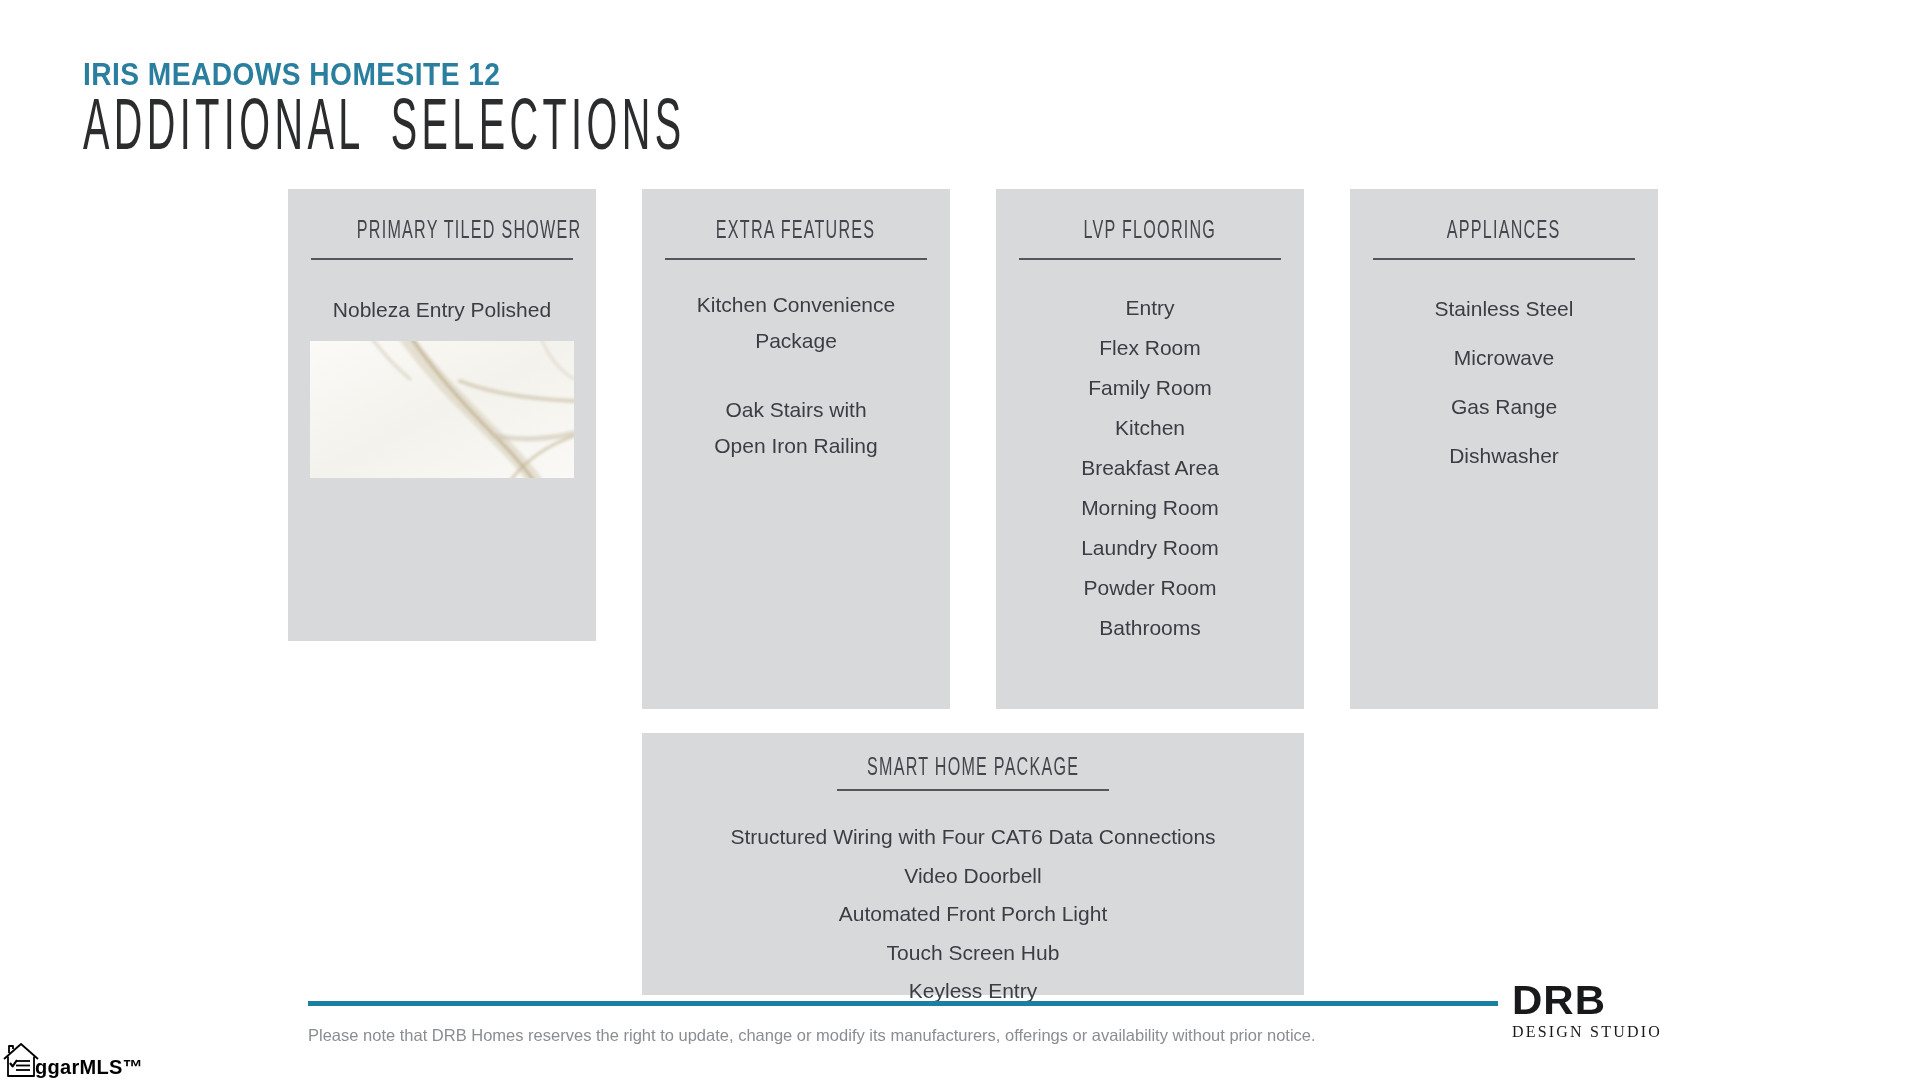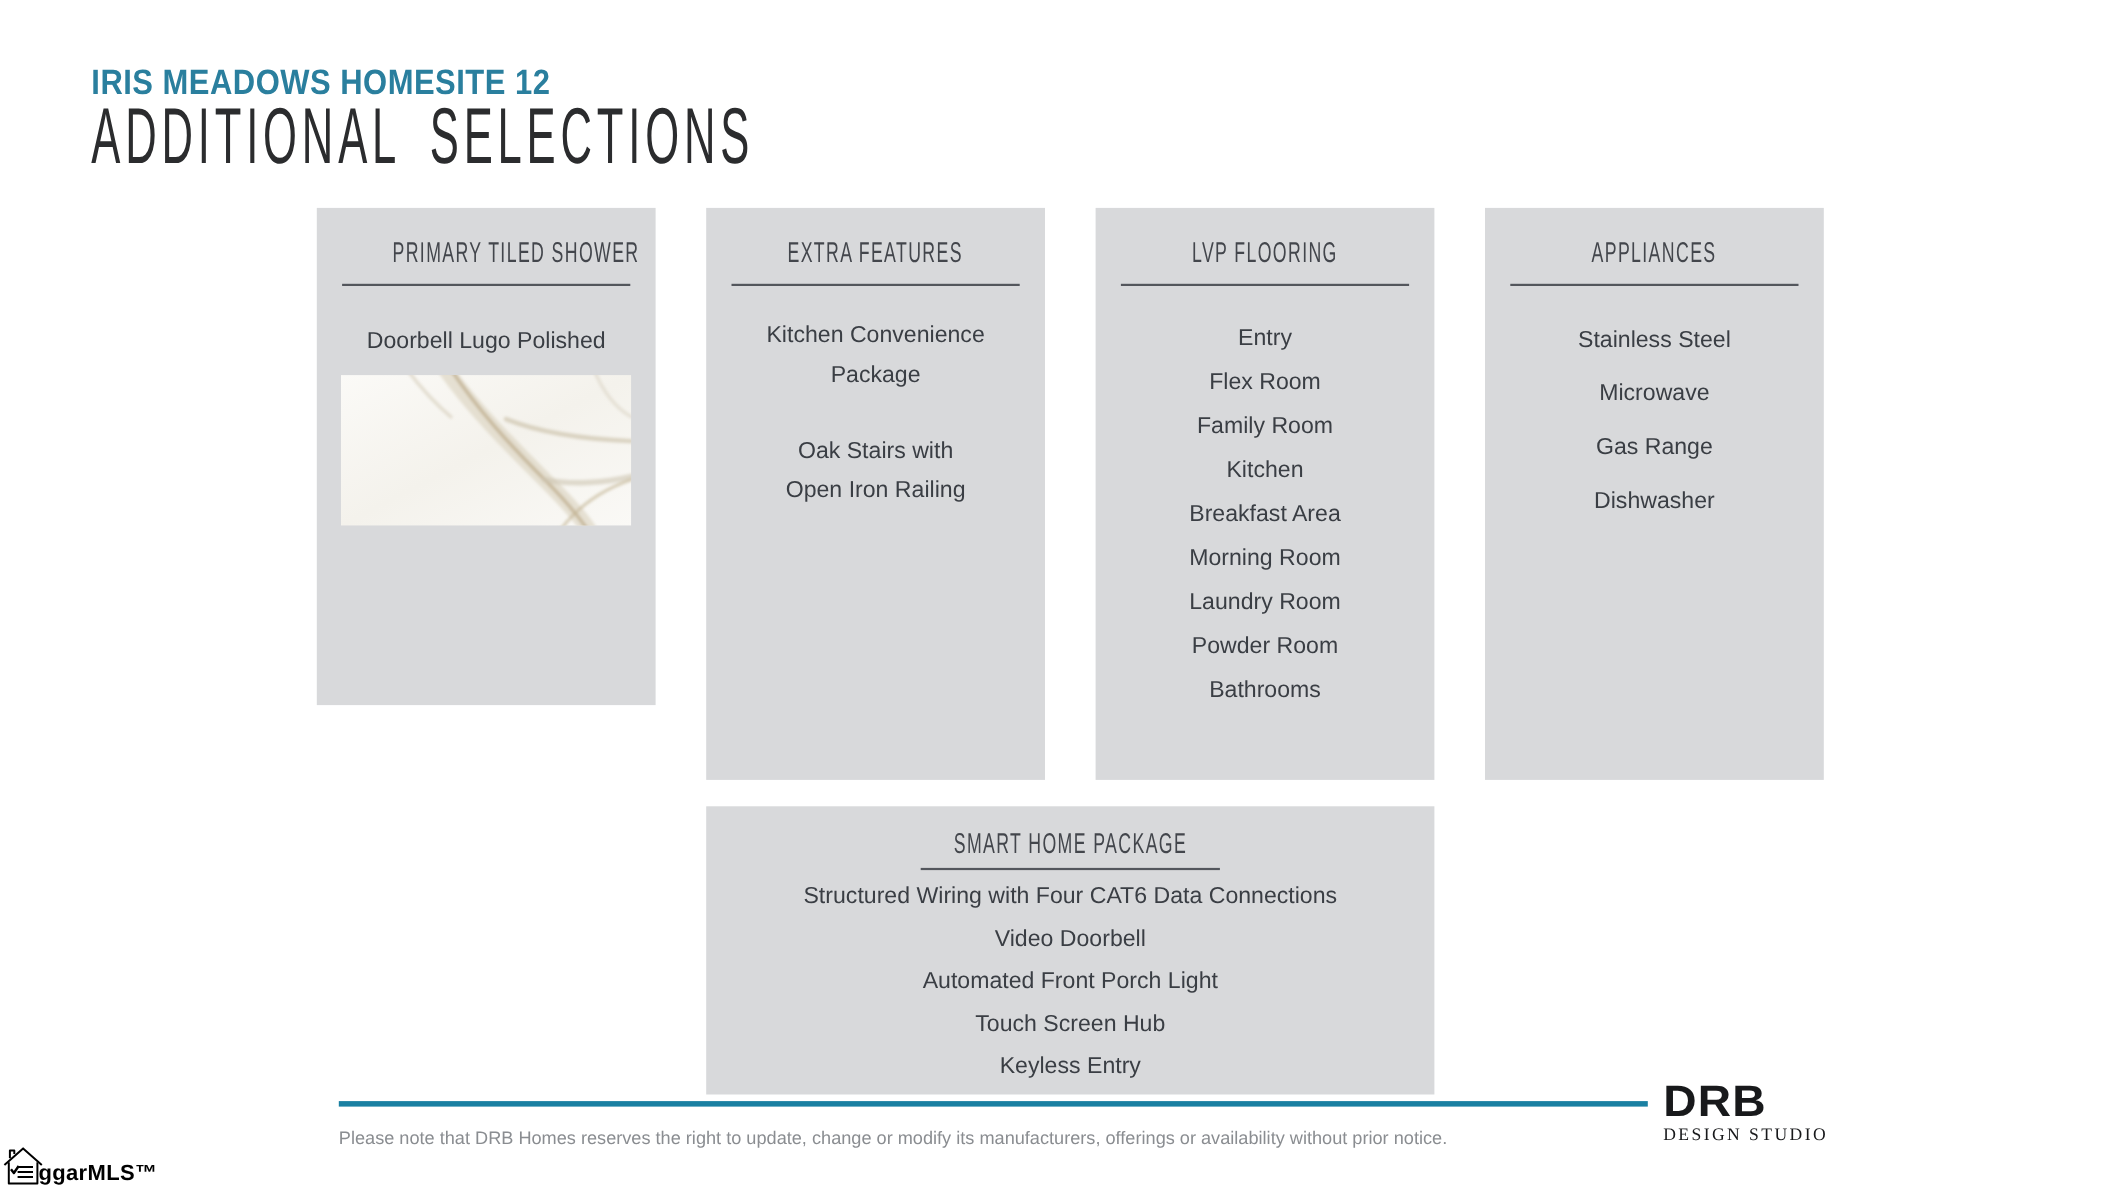--- a/index.html
+++ b/index.html
@@ -31,21 +31,21 @@
 
   .card-item{font-size:21px;color:#3a3e44;text-align:center;line-height:26px;}
   .one-item{margin-top:37px;}
   .group{margin-top:27px;}
   .group .card-item{line-height:36px;}
   .group-2{margin-top:33px;}
   .card-list{margin-top:28px;}
   .card-list .card-item{line-height:40px;}
   .card-4 .card-list{margin-top:24px;}
   .card-4 .card-list .card-item{line-height:49px;}
-  .card-smart .card-list{margin-top:5px;}
+  .card-smart .card-list{margin-top:27px;}
   .card-smart .card-list .card-item{line-height:38.5px;}
 
   .tile-image{width:264px;height:137px;margin:18px auto 0;overflow:hidden;}
   .tile-image svg{display:block;}
 
   
   .footer-rule{position:absolute;left:308px;top:1001px;width:1190px;height:5px;background:#1a80a2;}
   .disclaimer{position:absolute;left:308px;top:1024px;width:1190px;margin:0;text-align:left;
               font-size:16.5px;color:#8a8d91;line-height:22px;}
 
@@ -63,21 +63,21 @@
 <div class="page">
 
   <div>
     <div class="subtitle">IRIS MEADOWS HOMESITE 12</div>
     <h1 class="title"><span class="title-inner">ADDITIONAL SELECTIONS</span></h1>
   </div>
 
   <section class="card card-1">
     <div class="card-heading"><span class="hd">PRIMARY TILED SHOWER</span></div>
     <div class="card-rule"></div>
-    <div class="card-item one-item">Doorbell Lugo Polished</div>
+    <div class="card-item one-item">Nobleza Entry Polished</div>
     <div class="tile-image">
       <svg width="264" height="137" viewBox="0 0 264 137">
         <defs>
           <linearGradient id="mg" x1="0" y1="0" x2="1" y2="1">
             <stop offset="0" stop-color="#fbfaf7"></stop>
               <stop offset=".5" stop-color="#f4f2ec"></stop>
               <stop offset="1" stop-color="#faf9f6"></stop>
           </linearGradient>
           <filter id="mblur" x="-20%" y="-20%" width="140%" height="140%">
               <feGaussianBlur stdDeviation="1.6"></feGaussianBlur>

